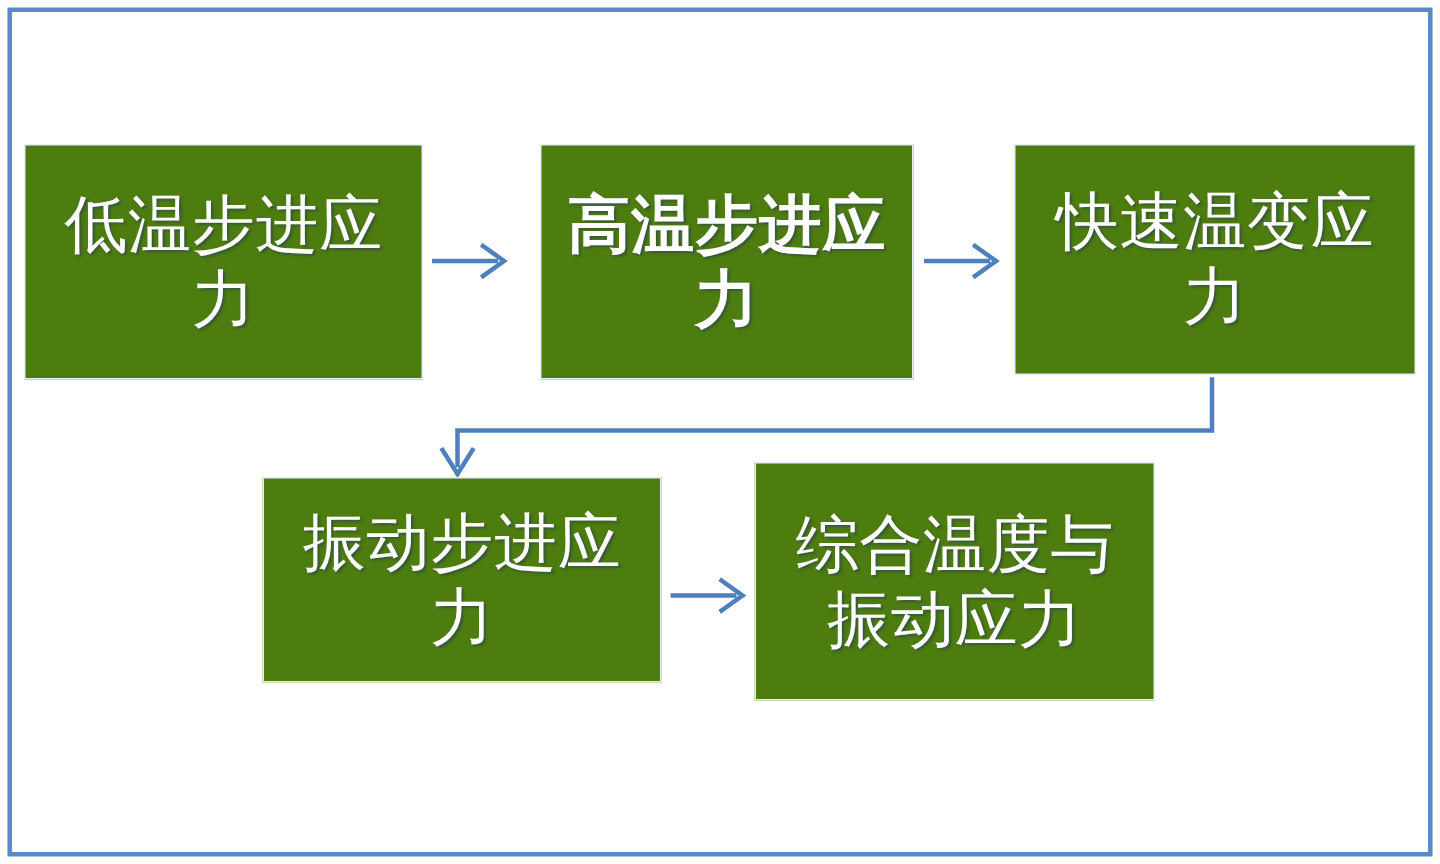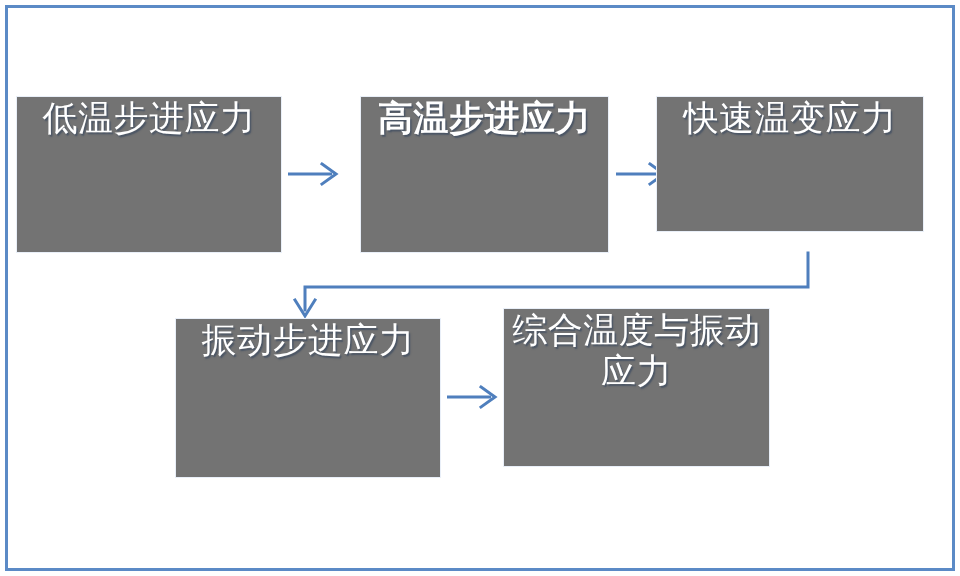--- a/index.html
+++ b/index.html
@@ -28,28 +28,28 @@
     width: 950px;
     height: 566px;
     box-sizing: border-box;
     border: 3px solid #5b8ac6;
     background: transparent;
     pointer-events: none;
   }
   .node {
     position: absolute;
     box-sizing: border-box;
-    background: #737373;
+    background: #4d7c0f;
     border: 1.5px solid #e9eff8;
     display: flex;
-    align-items: flex-start;
+    align-items: center;
     justify-content: center;
     text-align: center;
     color: #ffffff;
-    font-size: 35px;
+    font-size: 42px;
     line-height: 1.18;
     letter-spacing: 0.5px;
     text-shadow: 1.5px 1.5px 1.5px rgba(40,60,90,0.55);
     padding: 0 8px;
     word-break: break-all;
   }
   .node .label {
     display: block;
     width: 100%;
   }
@@ -93,25 +93,25 @@
   </svg>
 
   <div class="node" style="left:16px; top:96px; width:266px; height:157px;">
     <span class="label">低温步进应力</span>
   </div>
 
   <div class="node" style="left:360px; top:96px; width:249px; height:157px;font-weight:bold;">
     <span class="label">高温步进应力</span>
   </div>
 
-  <div class="node" style="left:656px; top:96px; width:268px; height:136px;">
+  <div class="node" style="left:676px; top:96px; width:268px; height:154px;">
     <span class="label">快速温变应力</span>
   </div>
 
-  <div class="node" style="left:175px; top:318px; width:266px; height:160px;">
+  <div class="node" style="left:175px; top:318px; width:266px; height:137px;">
     <span class="label">振动步进应力</span>
   </div>
 
   <div class="node" style="left:503px; top:308px; width:267px; height:159px;">
     <span class="label">综合温度与振动应力</span>
   </div>
 
 </div>
 
 </body></html>

